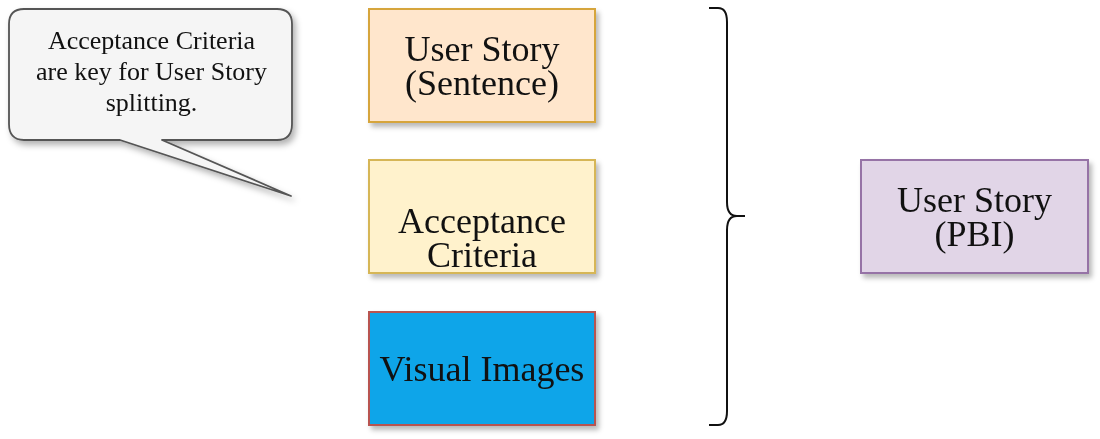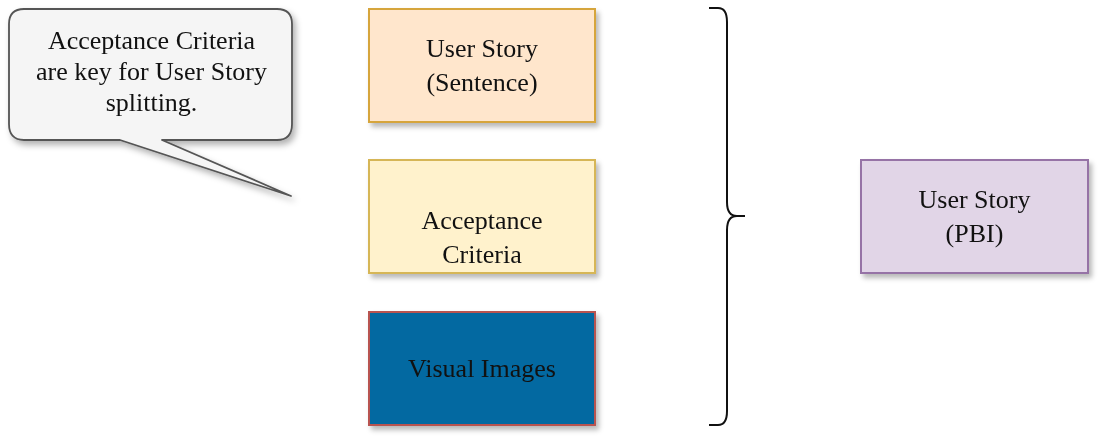--- a/index.html
+++ b/index.html
@@ -1,23 +1,23 @@
 <!DOCTYPE html>
 <html><head>
 <meta charset="utf-8">
 <style>
   html,body{margin:0;padding:0;background:#ffffff;}
   body{width:1100px;height:439px;position:relative;overflow:hidden;font-family:"DejaVu Serif","Liberation Serif",serif;}
   .box{position:absolute;display:flex;align-items:center;justify-content:center;text-align:center;box-sizing:border-box;
-       font-family:"Liberation Serif","DejaVu Serif",serif;font-size:26px;line-height:34px;color:#111;
+       font-family:"Liberation Serif","DejaVu Serif",serif;font-size:36px;line-height:34px;color:#111;
        box-shadow:3px 4px 5px rgba(0,0,0,0.28);}
   .box span{white-space:pre-line;}
   #story{left:368px;top:8px;width:228px;height:115px;background:#ffe6cc;border:2px solid #d6a53c;}
   #criteria{left:368px;top:159px;width:228px;height:115px;background:#fff2cc;border:2px solid #d6b656;align-items:flex-end;}
-  #images{left:368px;top:311px;width:228px;height:115px;background:#0369a1;border:2px solid #b85450;}
+  #images{left:368px;top:311px;width:228px;height:115px;background:#0ea5e9;border:2px solid #b85450;}
   #pbi{left:860px;top:159px;width:229px;height:115px;background:#e1d5e7;border:2px solid #9673a6;}
   svg{position:absolute;left:0;top:0;}
   .callout-text{position:absolute;left:10px;top:25px;width:283px;text-align:center;
        font-family:"Liberation Serif","DejaVu Serif",serif;font-size:26px;line-height:31px;color:#111;white-space:pre-line;}
 </style>
 </head>
 <body>
 
 <svg width="1100" height="439">
   <defs>

